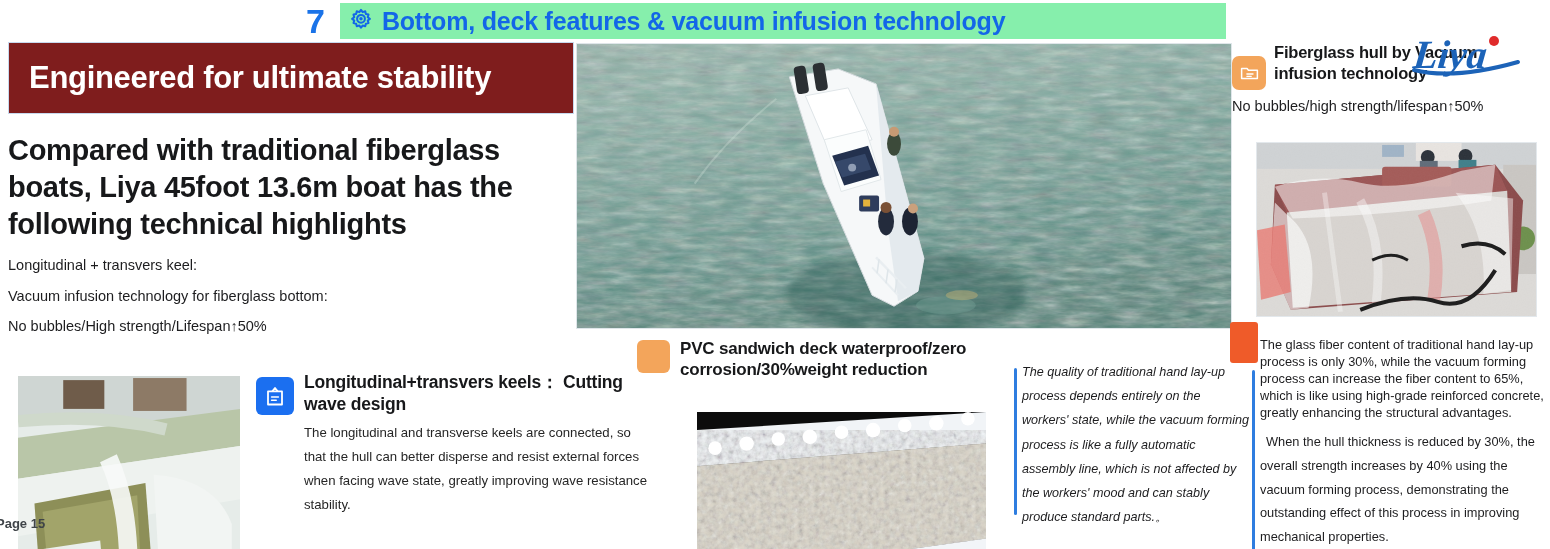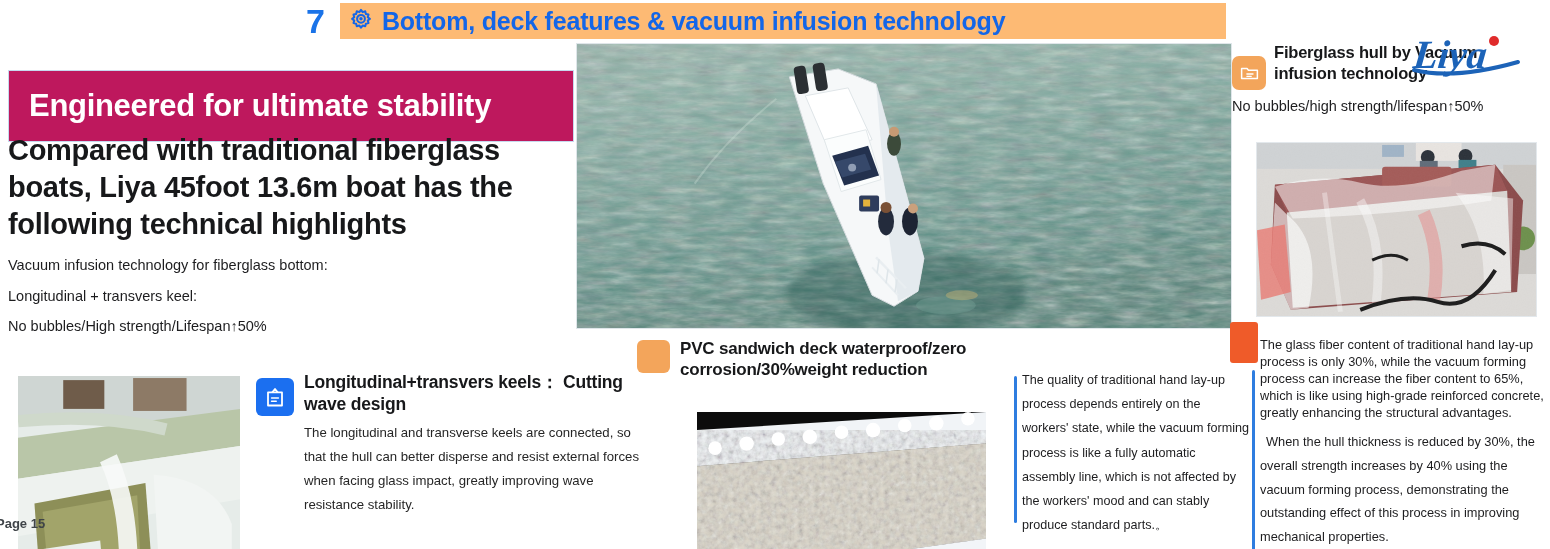--- a/index.html
+++ b/index.html
@@ -19,37 +19,37 @@
   #header {
     position: absolute; left: 306px; top: 0px;
     width: 920px; height: 42px;
     display: flex; align-items: center;
   }
   #hdr-num {
     font-size: 34px; font-weight: bold; color: #1a73e8;
     line-height: 1; padding-right: 16px; letter-spacing: -1px;
   }
   #hdr-band {
-    background: #fdba74;
+    background: #86efac;
     height: 36px;
     display: flex; align-items: center;
     padding: 0 10px 0 8px;
     flex: 1;
   }
   #gear-icon { width: 26px; height: 26px; margin-right: 8px; flex: 0 0 auto; }
   #hdr-title {
     font-size: 25px; font-weight: bold; color: #1366e8;
     white-space: nowrap; letter-spacing: -0.2px;
   }
 
   
   #banner {
-    position: absolute; left: 8px; top: 70px;
+    position: absolute; left: 8px; top: 42px;
     width: 566px; height: 72px;
-    background: #be185d;
+    background: #7f1d1d;
     border: 1px solid #c7d9ee;
     display: flex; align-items: center;
   }
   #banner-text {
     color: #ffffff; font-size: 31px; font-weight: bold;
     padding-left: 20px; letter-spacing: -0.3px;
   }
 
   
   #intro {
@@ -107,21 +107,21 @@
     position: absolute; left: 18px; top: 376px;
     display: flex; gap: 6px;
   }
   .keel-img {
     width: 108px; height: 127px; overflow: hidden;
     background: #cdd8d2; border: 1px solid #e0e6ea;
   }
   #keel-text {
     position: absolute; left: 256px; top: 372px; width: 400px;
   }
-  #keel-head-row { display: flex; align-items: flex-end; }
+  #keel-head-row { display: flex; align-items: center; }
   #keel-icon {
     width: 38px; height: 38px; border-radius: 6px; background: #1b6ff0;
     margin-right: 10px; margin-top: 4px; flex: 0 0 auto;
     display: flex; align-items: center; justify-content: center;
   }
   #keel-head {
     font-size: 17.5px; font-weight: bold; color: #17181a;
     line-height: 1.25; letter-spacing: -0.2px;
   }
   #keel-body {
@@ -146,22 +146,23 @@
   }
   #pvc-imgs {
     position: absolute; left: 697px; top: 412px;
     display: flex; gap: 28px;
   }
   #pvc-img-1 { width: 133px; height: 123px; overflow: hidden; background: #d4dce4; }
   #pvc-img-2 { width: 128px; height: 128px; overflow: hidden; background: #1c1c1c; }
 
   
   #quality-block {
-    position: absolute; left: 1008px; top: 368px; width: 242px;
+    position: absolute; left: 1008px; top: 360px; width: 242px;
     padding-left: 14px;
+    font-style: italic;
   }
   #quality-block .vbar {
     position: absolute; left: 6px; top: 8px; bottom: 14px;
     width: 3px; background: #2e7de0; border-radius: 2px;
   }
   #quality-text {
     font-size: 12.6px; color: #1d1d1f; line-height: 1.92;
   }
 
   
@@ -207,22 +208,22 @@
     </div>
   </div>
 
   <div id="banner">
     <span id="banner-text">Engineered for ultimate stability</span>
   </div>
 
   <div id="intro">
     <div id="intro-head">Compared with traditional fiberglass boats, Liya 45foot 13.6m boat has the following technical highlights</div>
     <div id="intro-lines">
+      <div class="intro-line">Longitudinal + transvers keel:</div>
       <div class="intro-line">Vacuum infusion technology for fiberglass bottom:</div>
-      <div class="intro-line">Longitudinal + transvers keel:</div>
       <div class="intro-line">No bubbles/High strength/Lifespan↑50%</div>
     </div>
   </div>
 
   <div id="boat-photo">
     <svg class="ph" viewBox="0 0 656 286" preserveAspectRatio="none">
       <defs>
         <linearGradient id="water" x1="0" y1="0" x2="0.25" y2="1">
           <stop offset="0%" stop-color="#8fb0a6"></stop>
           <stop offset="22%" stop-color="#7ba89d"></stop>
@@ -374,21 +375,21 @@
     <div id="keel-head-row">
       <span id="keel-icon">
         <svg viewBox="0 0 24 24" width="24" height="24">
           <path d="M5 7.4h14v13.1H5z" fill="none" stroke="#ffffff" stroke-width="1.8" stroke-linejoin="round"></path>
           <path d="M9.3 7.4 12 4l2.7 3.4" fill="none" stroke="#ffffff" stroke-width="1.8" stroke-linejoin="round"></path>
           <path d="M8.6 13h6.8M8.6 16.3h4.6" stroke="#ffffff" stroke-width="1.6" stroke-linecap="round"></path>
         </svg>
       </span>
       <span id="keel-head">Longitudinal+transvers keels： Cutting wave design</span>
     </div>
-    <div id="keel-body">The longitudinal and transverse keels are connected, so that the hull can better disperse and resist external forces when facing glass impact, greatly improving wave resistance stability.</div>
+    <div id="keel-body">The longitudinal and transverse keels are connected, so that the hull can better disperse and resist external forces when facing wave state, greatly improving wave resistance stability.</div>
   </div>
 
   <div id="page-num">Page 15</div>
 
   <div id="pvc-block">
     <div id="pvc-row">
       <span id="pvc-icon"></span>
       <span id="pvc-head">PVC sandwich deck waterproof/zero corrosion/30%weight reduction</span>
     </div>
   </div>

